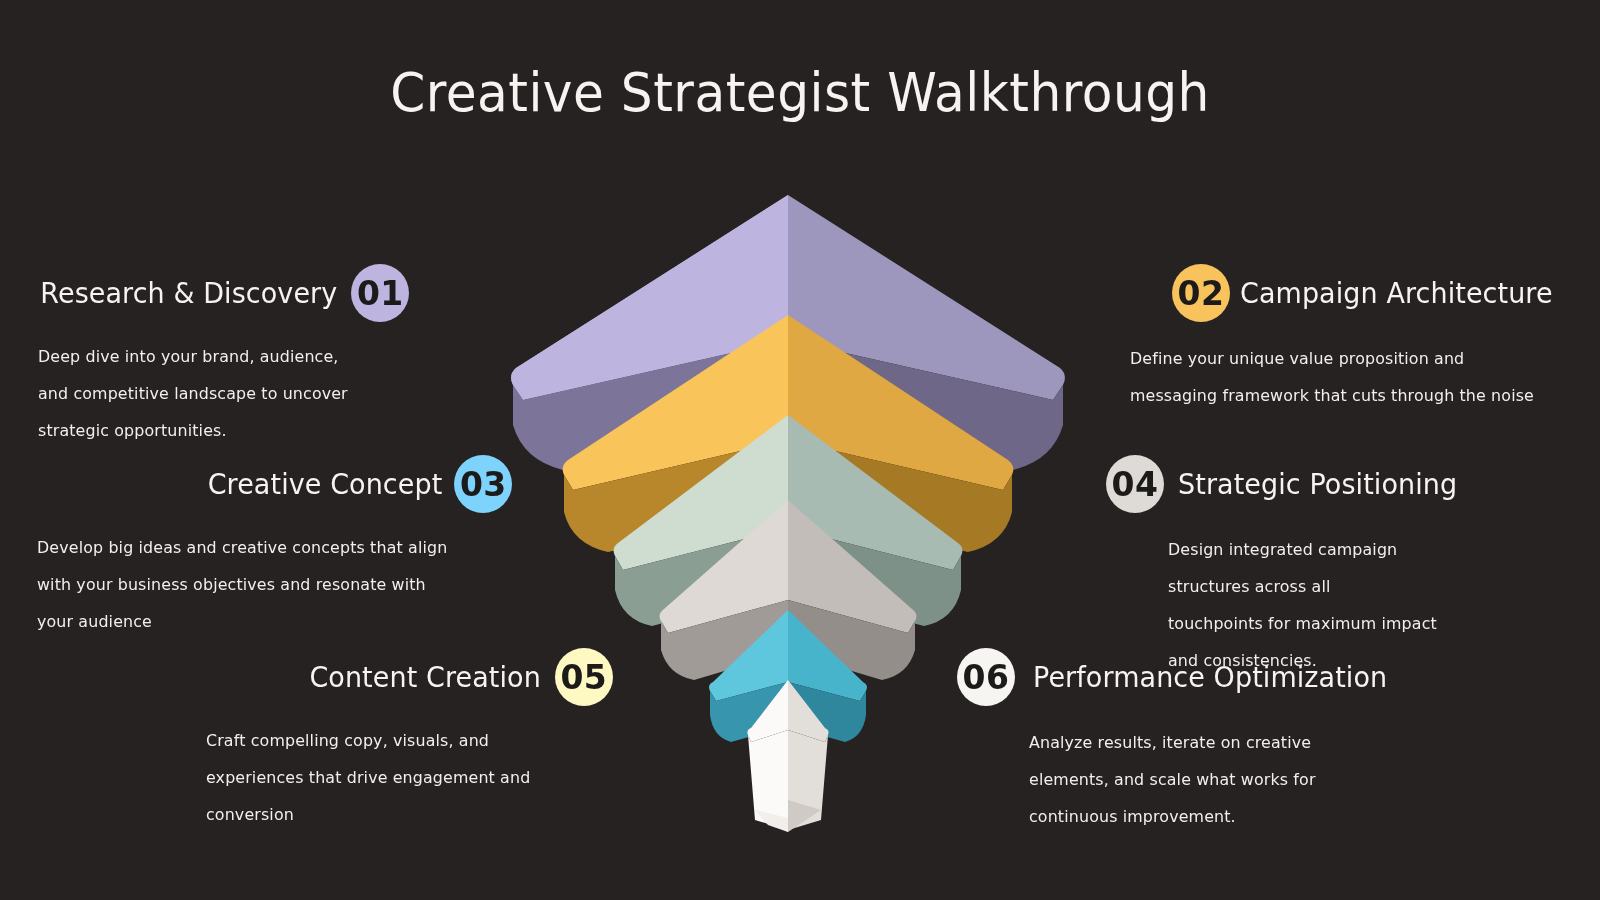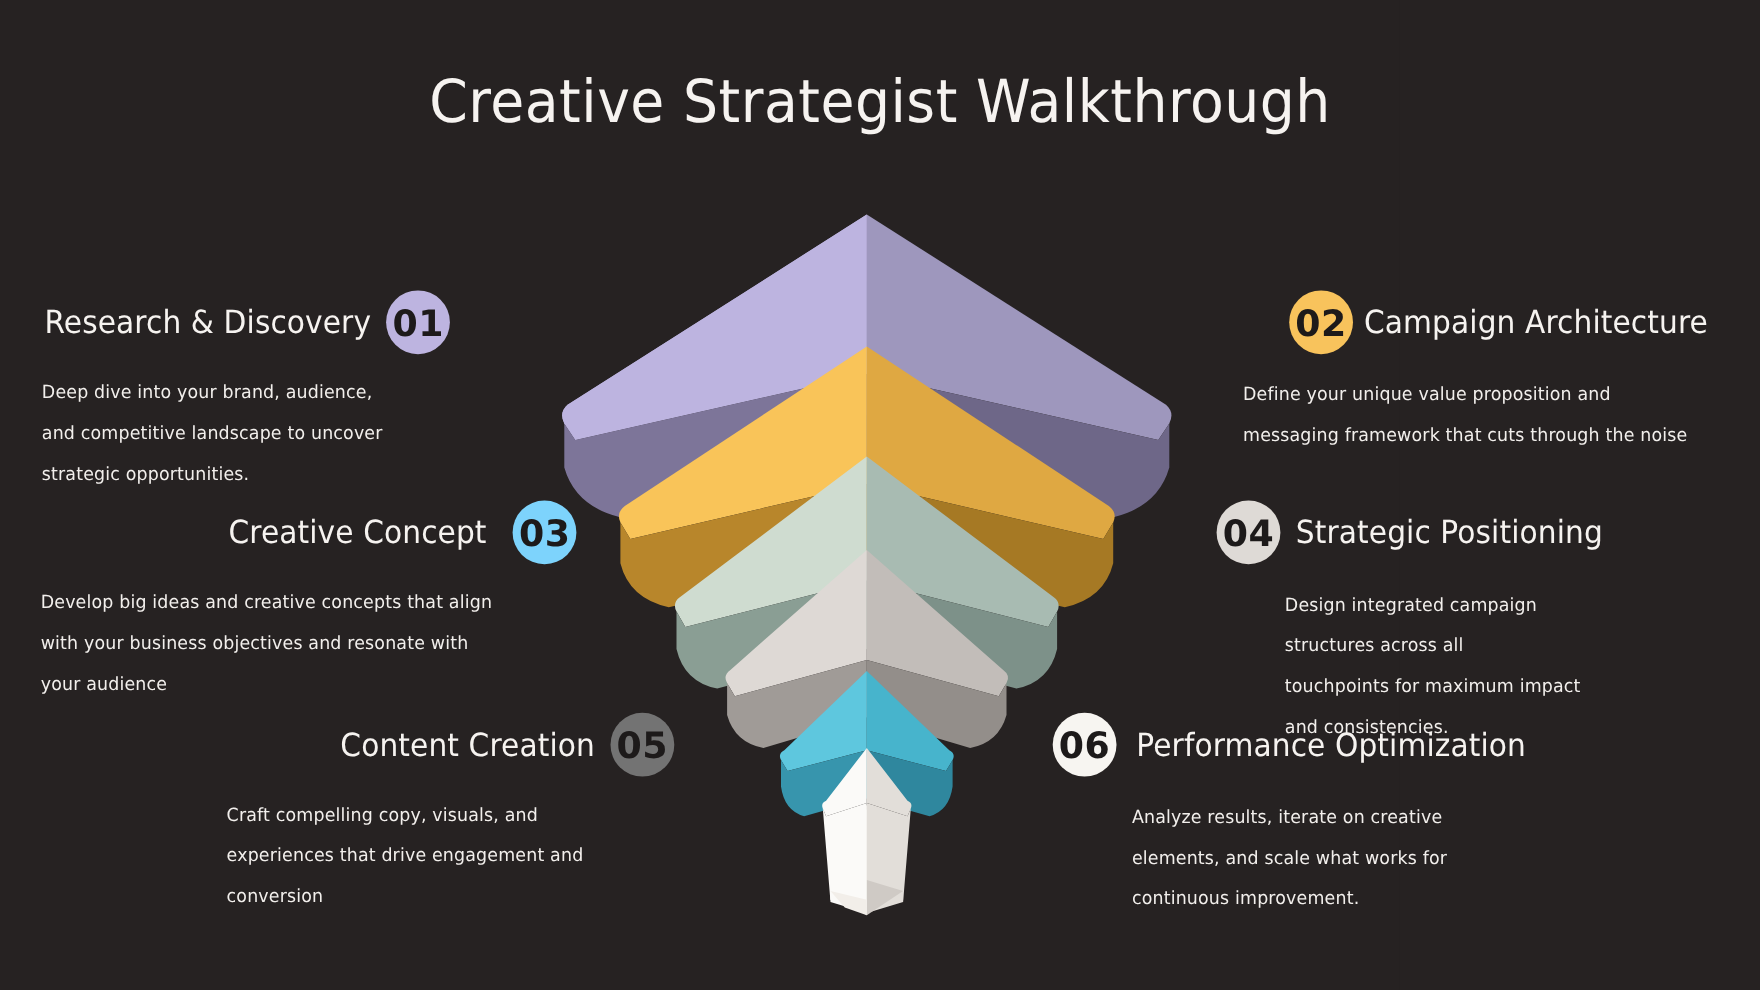--- a/index.html
+++ b/index.html
@@ -106,21 +106,21 @@
   
   #step-01 { left: 18px;  top: 264px; }
   #step-01 .step-head { gap: 14px; }
   #step-01 .step-desc { margin-top: 16px; margin-left: 20px; }
 
   #step-02 { left: 1172px; top: 264px; }
   #step-02 .step-head { gap: 10px; }
   #step-02 .step-desc { margin-top: 18px; margin-left: -42px; }
 
   #step-03 { left: 190px; top: 455px; }
-  #step-03 .step-head { gap: 24px; }
+  #step-03 .step-head { gap: 12px; }
   #step-03 .step-desc { margin-top: 16px; margin-left: -153px; }
 
   #step-04 { left: 1106px; top: 455px; }
   #step-04 .step-head { gap: 14px; }
   #step-04 .step-desc { margin-top: 18px; margin-left: 62px; }
 
   #step-05 { left: 292px; top: 648px; }
   #step-05 .step-head { gap: 14px; }
   #step-05 .step-desc { margin-top: 16px; margin-left: -86px; }
 
@@ -229,21 +229,21 @@
       <span class="badge" id="badge-04" style="background: rgb(222, 218, 214);">04</span>
       <span class="step-title">Strategic Positioning</span>
     </div>
     <div class="step-desc">Design integrated campaign structures across all
 touchpoints for maximum impact and consistencies.</div>
   </div>
 
   <div class="step left" id="step-05">
     <div class="step-head">
       <span class="step-title">Content Creation</span>
-      <span class="badge" id="badge-05" style="background: #737373;">05</span>
+      <span class="badge" id="badge-05" style="background: #fef9c3;">05</span>
     </div>
     <div class="step-desc">Craft compelling copy, visuals, and
 experiences that drive engagement and
 conversion</div>
   </div>
 
   <div class="step right" id="step-06">
     <div class="step-head">
       <span class="badge" id="badge-06" style="background: rgb(247, 245, 241);">06</span>
       <span class="step-title">Performance Optimization</span>

